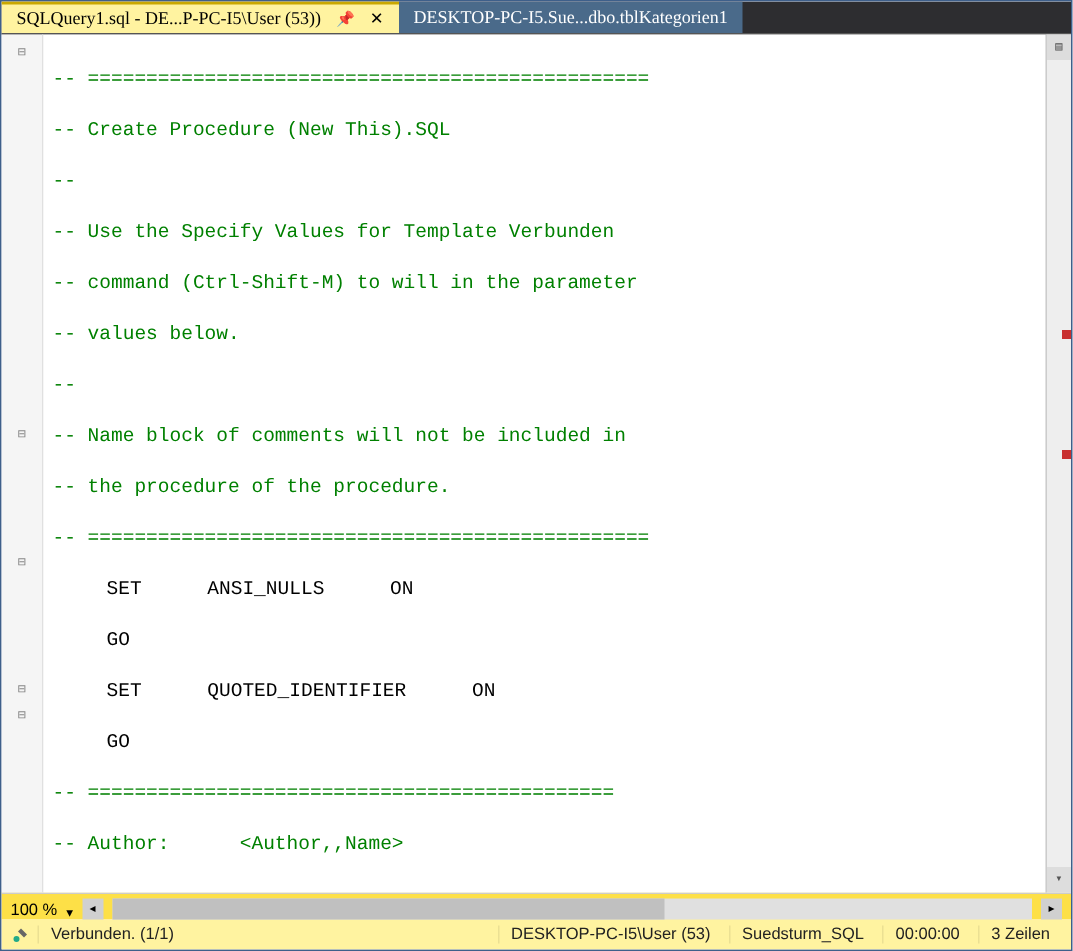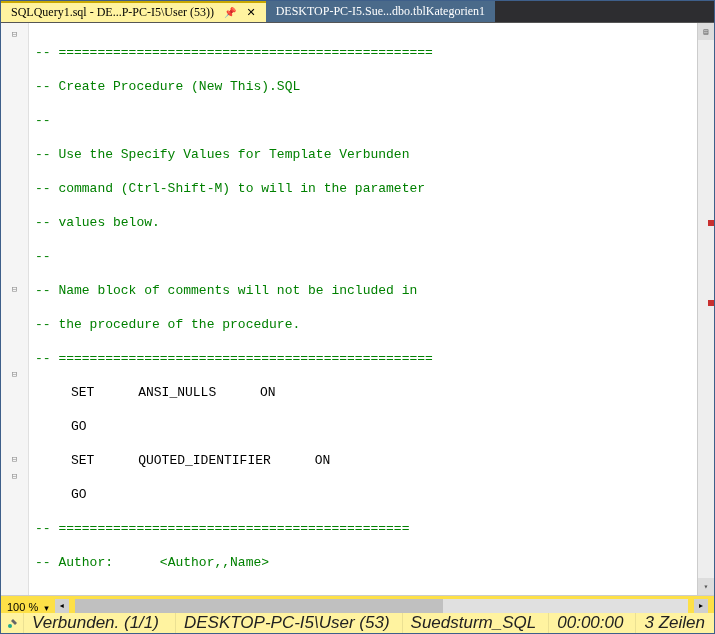--- a/index.html
+++ b/index.html
@@ -144,25 +144,24 @@
     font-size: 8px;
     line-height: 14px;
     cursor: pointer;
   }
   .status-bar {
     height: 20px;
     background: #fff3a0;
     display: flex;
     align-items: center;
     font-family: 'Segoe UI', sans-serif;
-    font-size: 17px;
+    font-size: 11px;
     color: #222;
     padding: 0 6px;
     gap: 4px;
-    font-style: italic;
   }
   .status-icon {
     width: 14px;
     height: 14px;
     display: inline-flex;
     align-items: center;
     justify-content: center;
   }
   .status-cell {
     padding: 0 8px;

